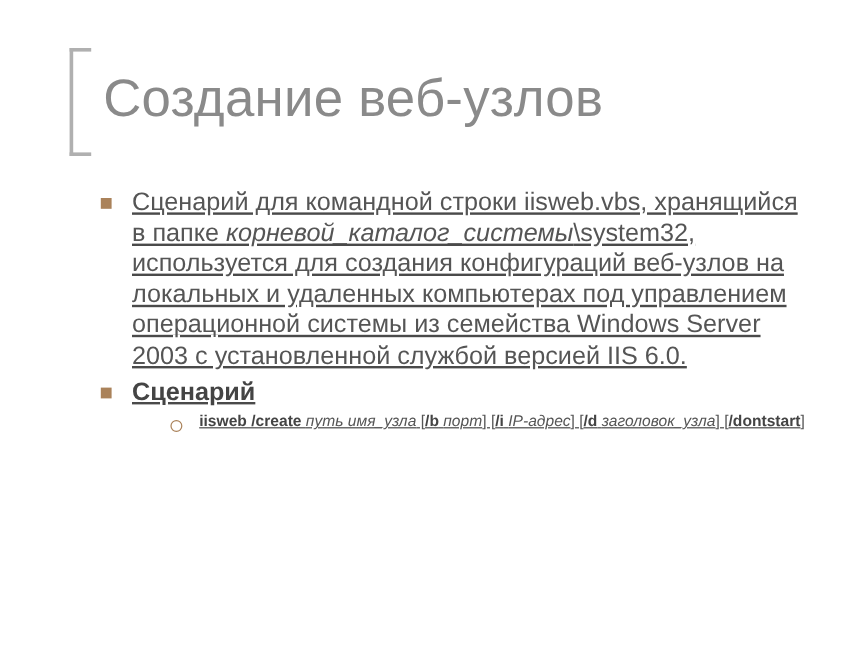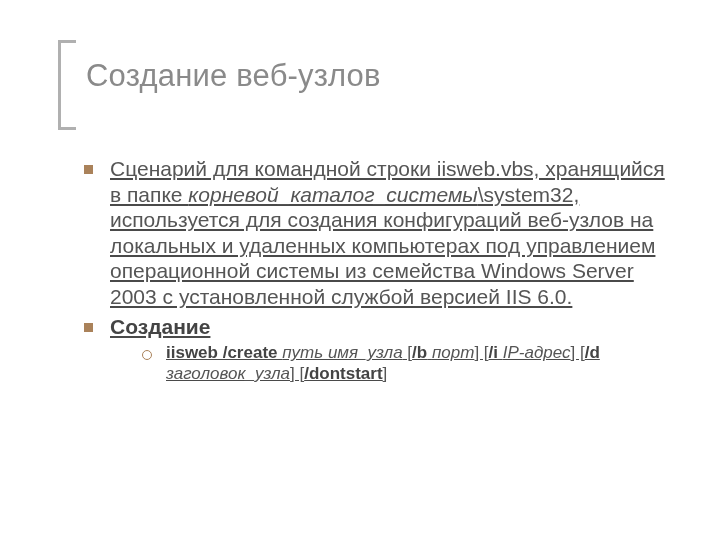--- a/index.html
+++ b/index.html
@@ -18,21 +18,21 @@
     width: 18px;
     height: 90px;
     border-left: 3px solid #b0b0b0;
     border-top: 3px solid #b0b0b0;
     border-bottom: 3px solid #b0b0b0;
   }
   .title {
     position: absolute;
     left: 86px;
     top: 58px;
-    font-size: 31px;
+    font-size: 44px;
     font-weight: 400;
     color: #8a8a8a;
     letter-spacing: 0.2px;
   }
   .content {
     position: absolute;
     left: 76px;
     top: 156px;
     width: 596px;
   }
@@ -58,21 +58,21 @@
     background: #aa825a;
   }
   ul.lvl2 {
     list-style: none;
     margin-top: 4px;
     margin-left: 26px;
   }
   ul.lvl2 > li {
     position: relative;
     padding-left: 30px;
-    font-size: 17px;
+    font-size: 13px;
     line-height: 1.22;
     color: #555;
   }
   ul.lvl2 > li::before {
     content: "";
     position: absolute;
     left: 6px;
     top: 7px;
     width: 8px;
     height: 8px;
@@ -85,19 +85,19 @@
 </style>
 </head>
 <body>
 
 <div class="bracket"></div>
 <h1 class="title">Создание веб-узлов</h1>
 
 <div class="content">
   <ul class="lvl1">
     <li><span><span>Сценарий для командной строки iisweb.vbs, хранящийся в папке </span><span class="italic">корневой_каталог_системы</span><span>\system32, используется для создания конфигураций веб-узлов на локальных и удаленных компьютерах под управлением операционной системы из семейства Windows Server 2003 с установленной службой версией IIS 6.0.</span></span></li>
-    <li><span><span class="bold">Создание</span></span>
+    <li><span><span class="bold">Сценарий</span></span>
       <ul class="lvl2">
         <li><span class="bold">iisweb /create </span><span class="italic">путь имя_узла</span><span> [</span><span class="bold">/b</span><span> </span><span class="italic">порт</span><span>] [</span><span class="bold">/i</span><span> </span><span class="italic">IP-адрес</span><span>] [</span><span class="bold">/d</span><span> </span><span class="italic">заголовок_узла</span><span>] [</span><span class="bold">/dontstart</span><span>]</span></li>
       </ul>
     </li>
   </ul>
 </div>
 
 </body></html>

